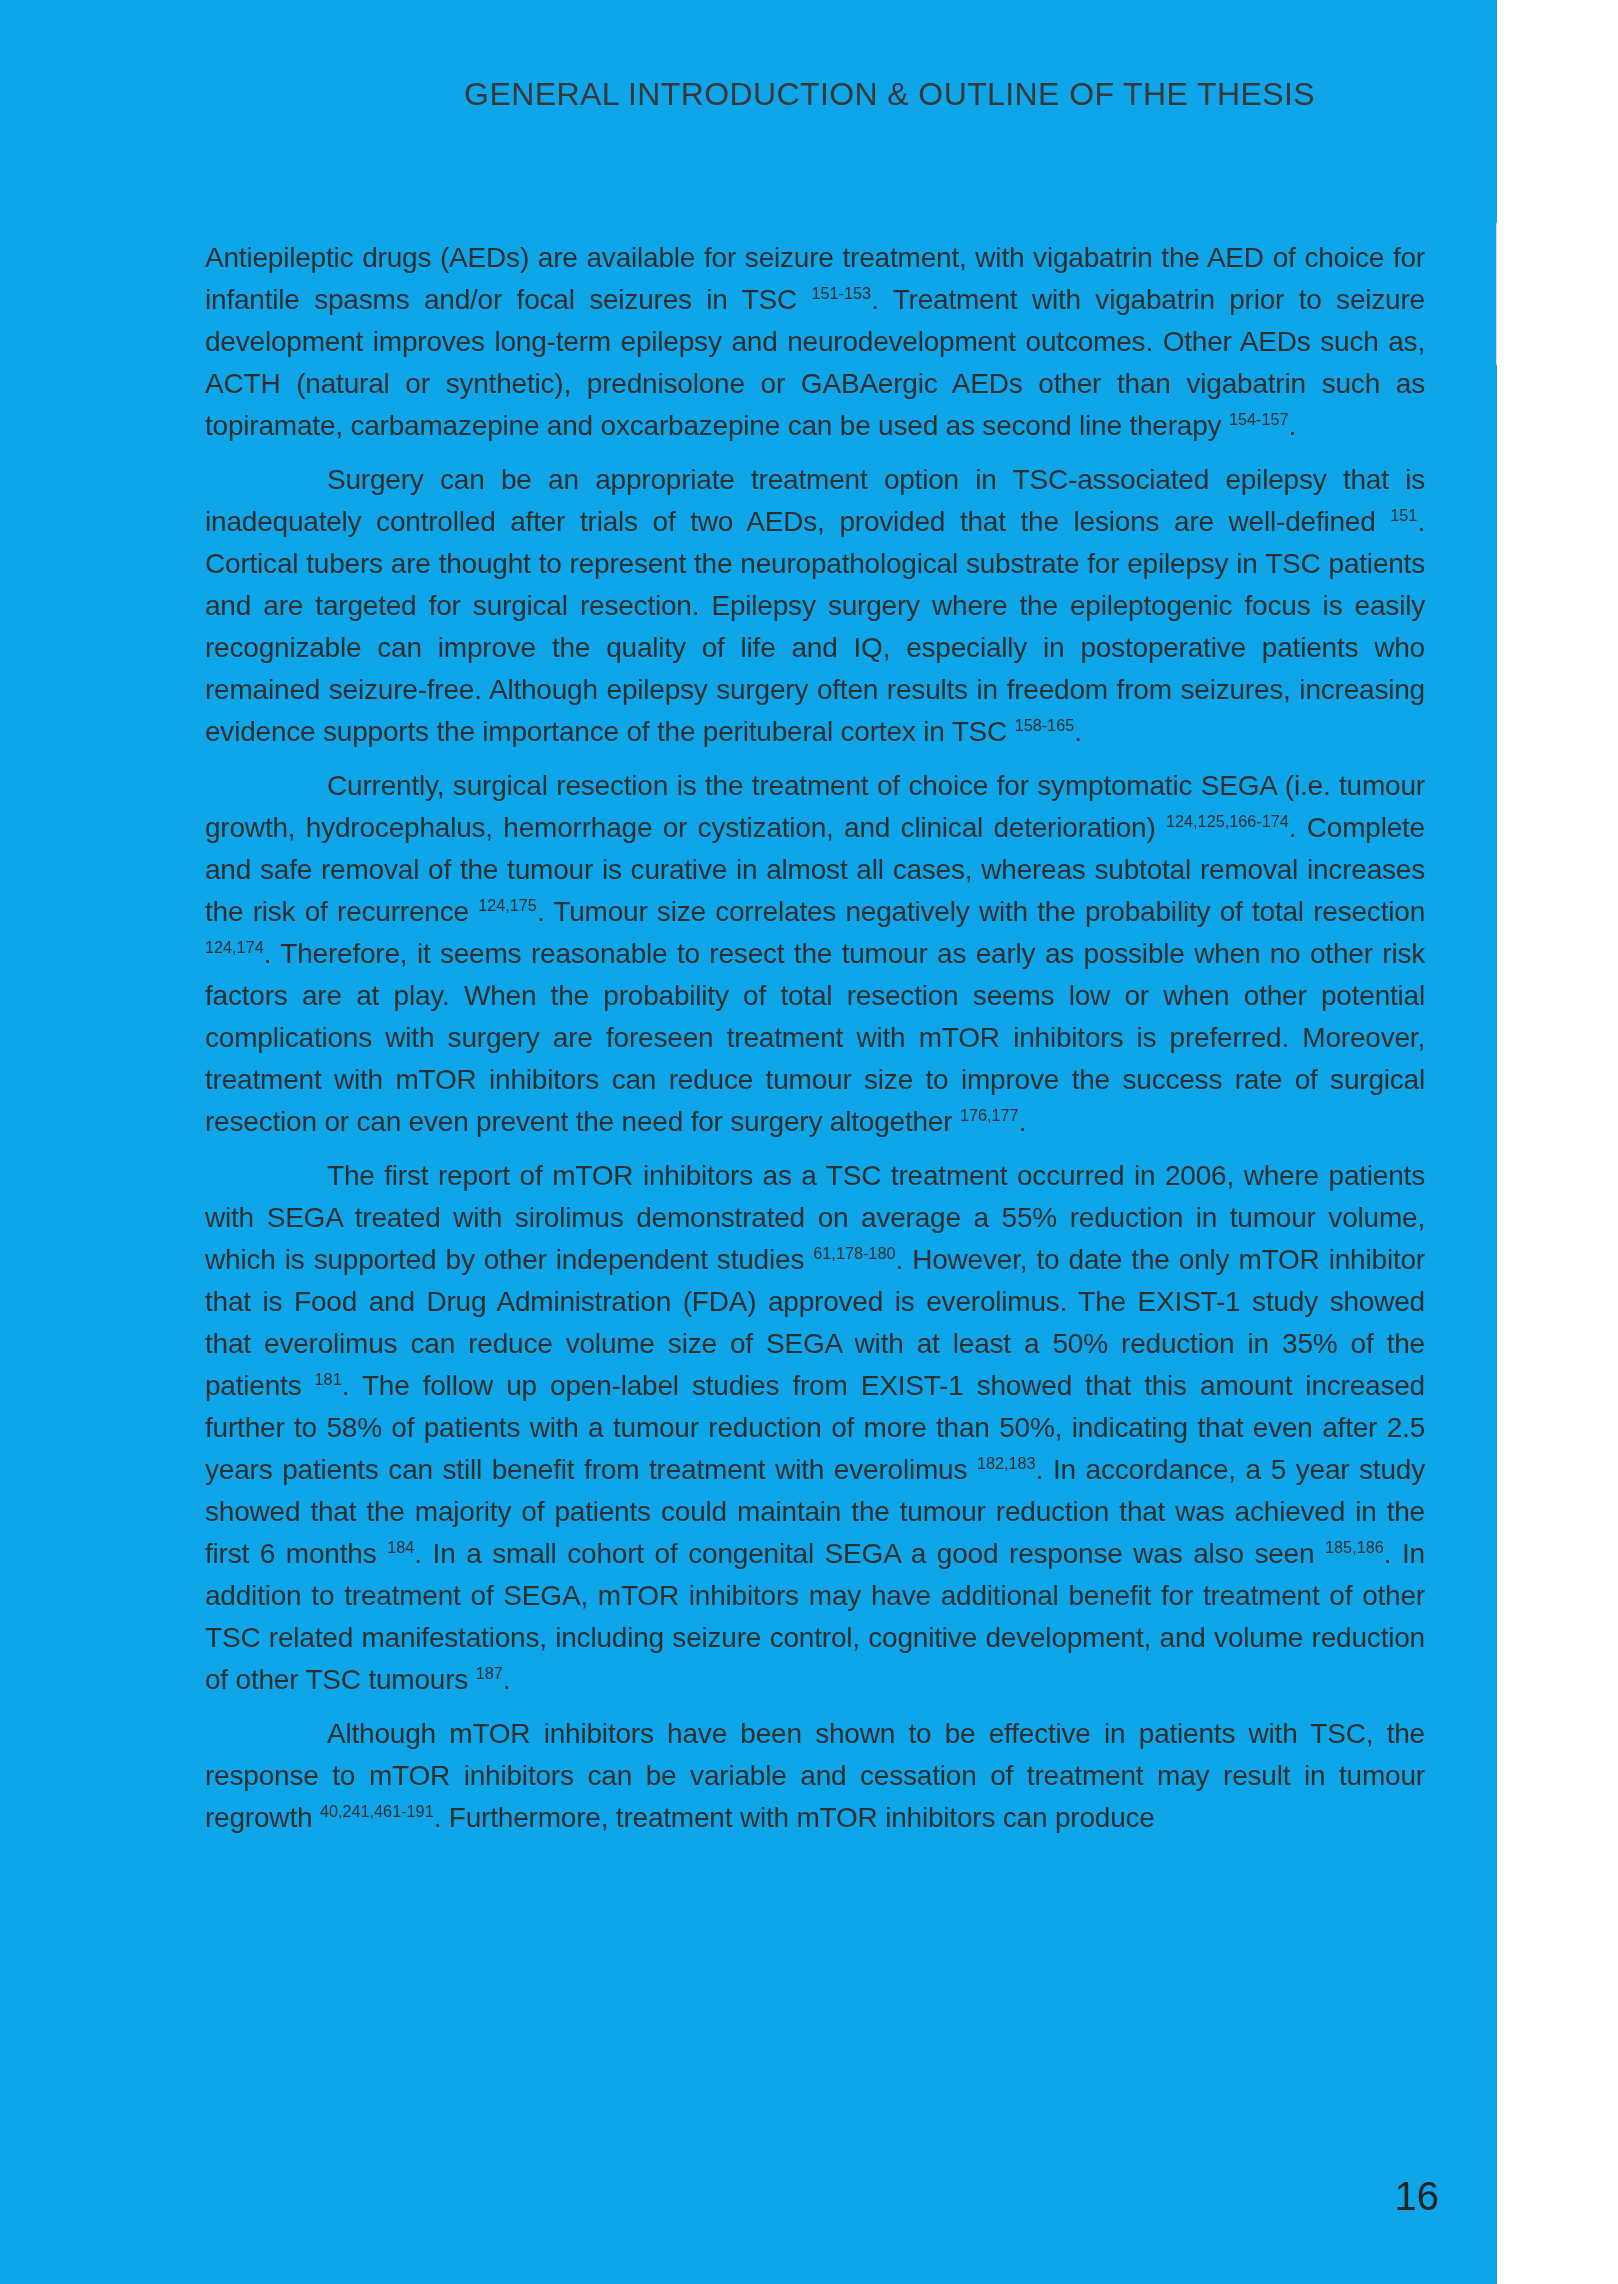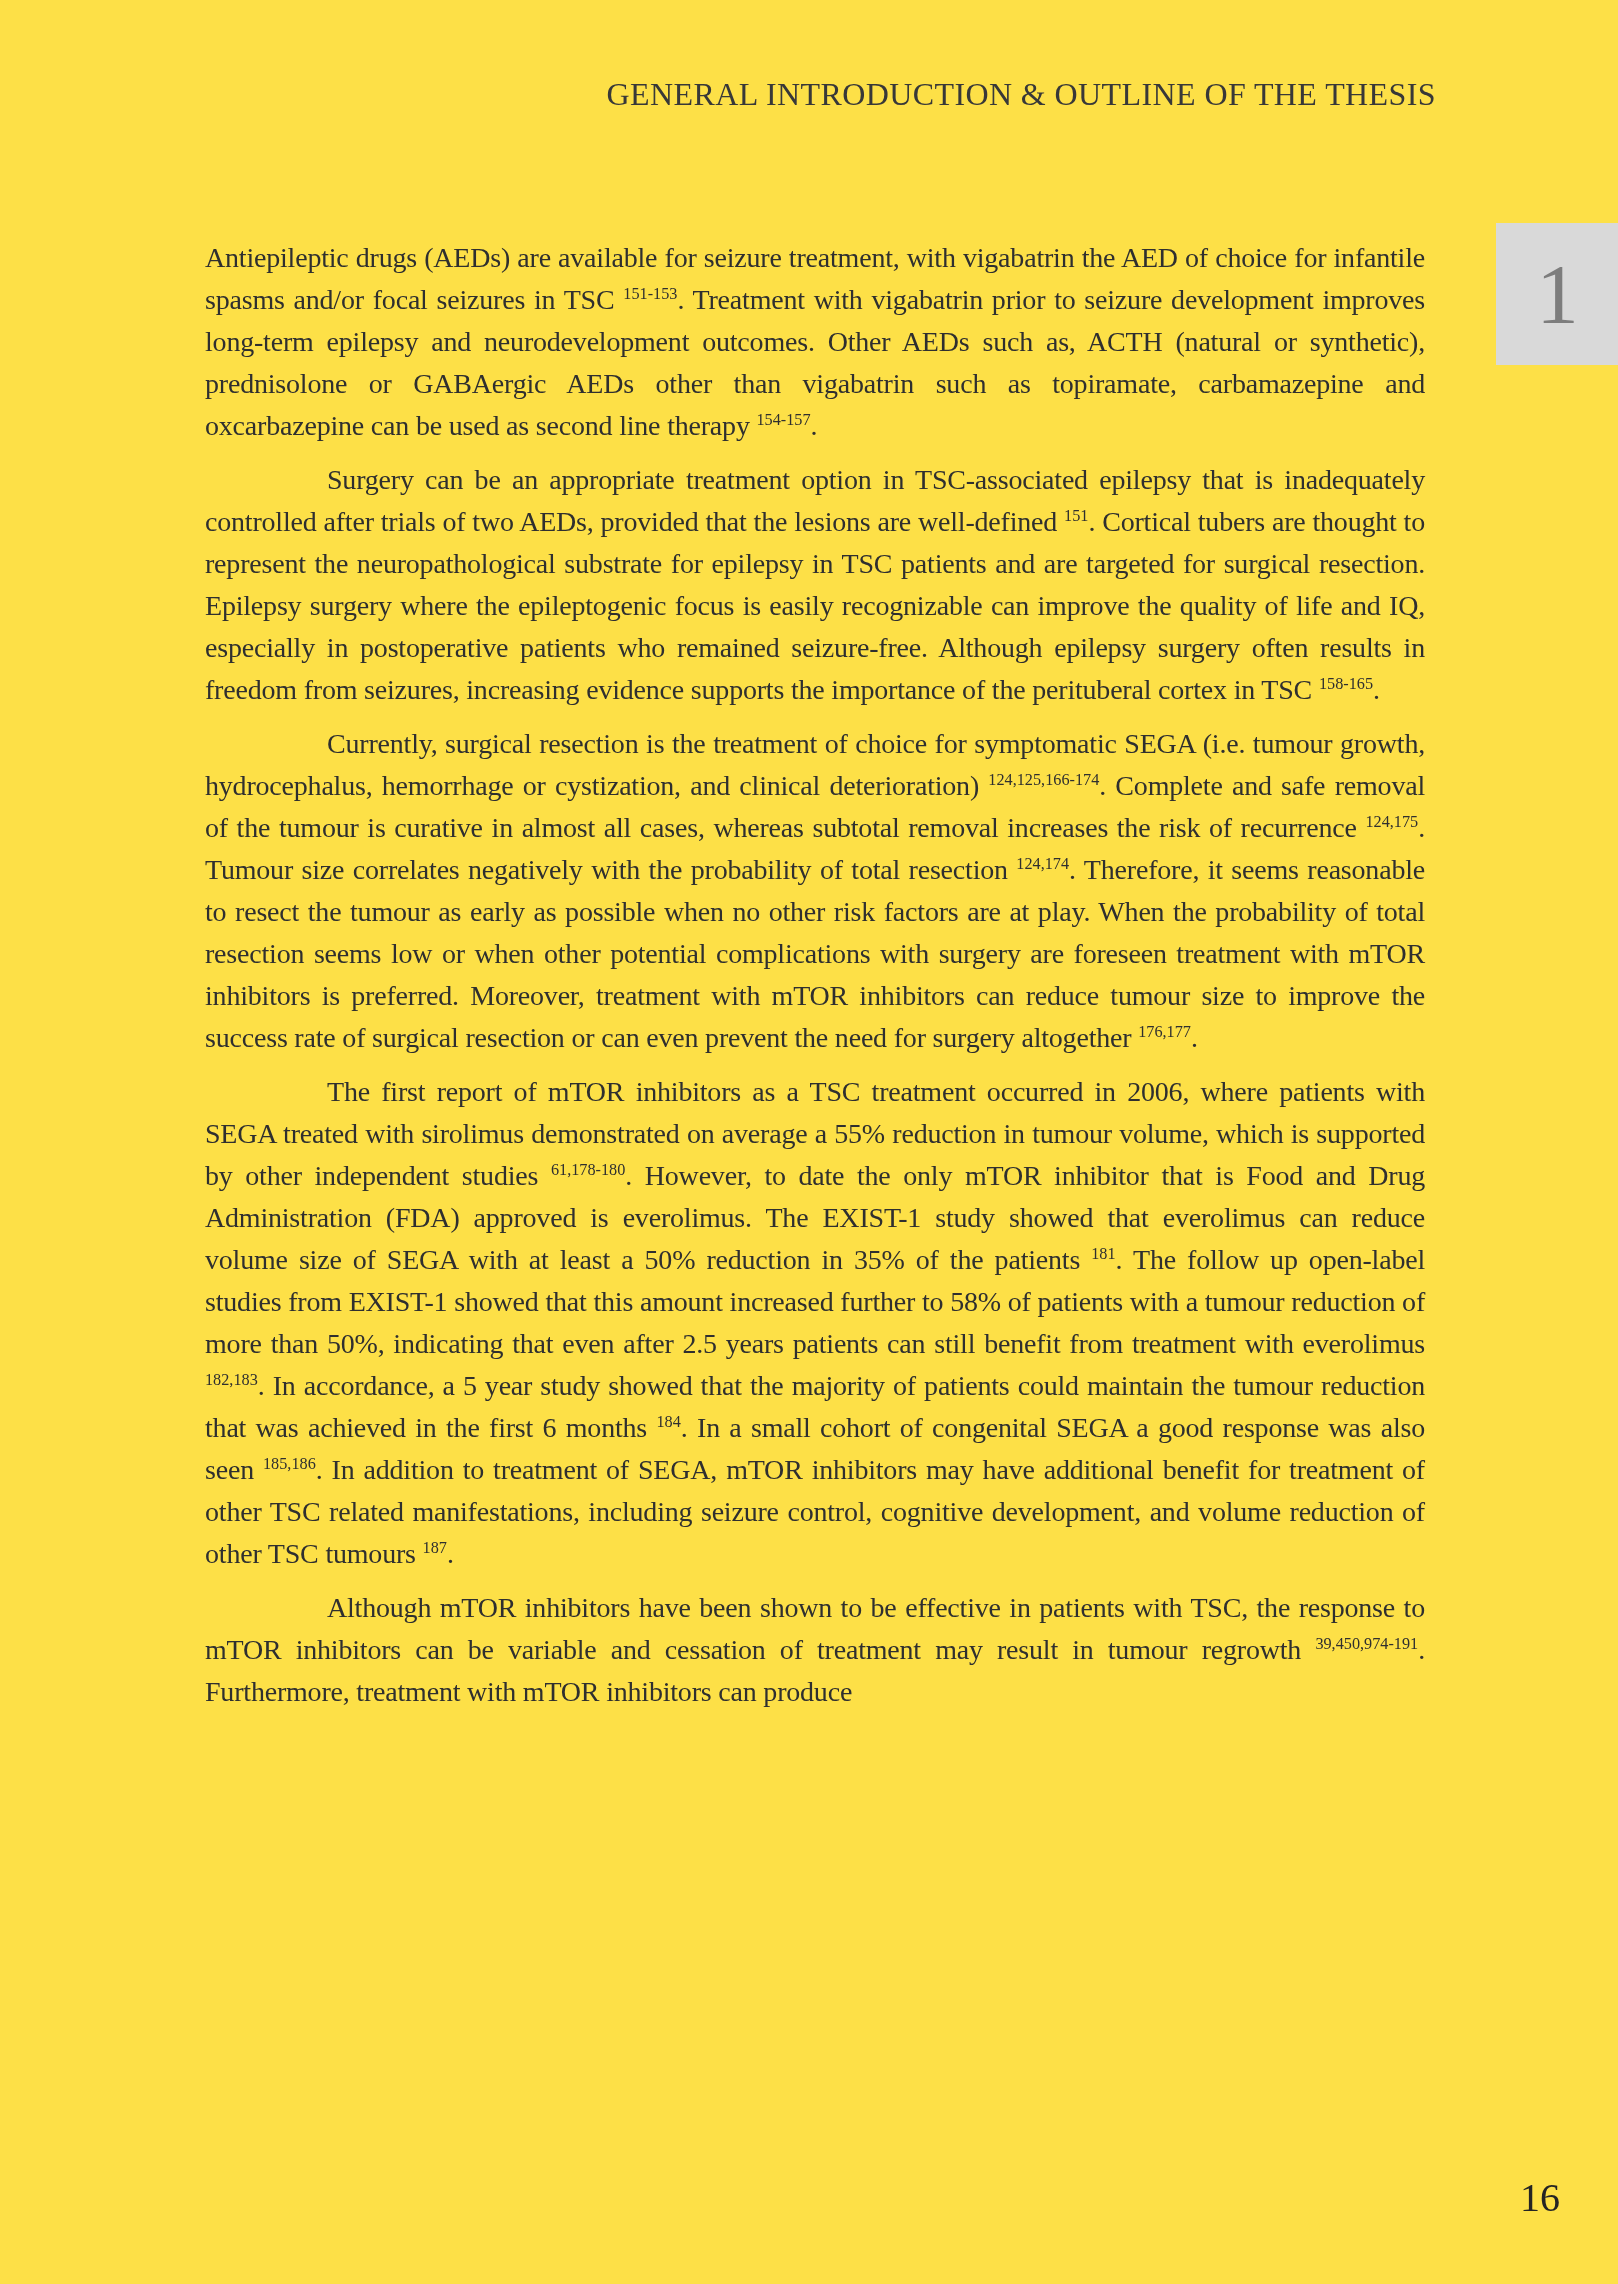--- a/index.html
+++ b/index.html
@@ -2,25 +2,25 @@
 <html style="font-size:12px"><head>
 <meta charset="utf-8">
 <style>
   html, body {
     margin: 0;
     padding: 0;
     background: #ffffff;
   }
   .page {
     position: relative;
-    width: 1618px;
+    width: 1497px;
     height: 2284px;
-    background: #fde047;
+    background: #0ea5e9;
     overflow: hidden;
-    font-family: Liberation Serif, serif;
+    font-family: Liberation Sans, sans-serif;
     color: #2f2f2f;
   }
   .running-header {
     position: absolute;
     top: 76px;
     right: 182px;
     font-size: 32px;
     font-weight: 300;
     letter-spacing: 0.4px;
     color: #383838;
@@ -89,20 +89,20 @@
   <div class="chapter-tab">
     <span class="chapter-number">1</span>
   </div>
 
   <main class="content">
     <div>
         <p class="para">Antiepileptic drugs (AEDs) are available for seizure treatment, with vigabatrin the AED of choice for infantile spasms and/or focal seizures in TSC <sup>151-153</sup>. Treatment with vigabatrin prior to seizure development improves long-term epilepsy and neurodevelopment outcomes. Other AEDs such as, ACTH (natural or synthetic), prednisolone or GABAergic AEDs other than vigabatrin such as topiramate, carbamazepine and oxcarbazepine can be used as second line therapy <sup>154-157</sup>.</p>
         <p class="para indent">Surgery can be an appropriate treatment option in TSC-associated epilepsy that is inadequately controlled after trials of two AEDs, provided that the lesions are well-defined <sup>151</sup>. Cortical tubers are thought to represent the neuropathological substrate for epilepsy in TSC patients and are targeted for surgical resection. Epilepsy surgery where the epileptogenic focus is easily recognizable can improve the quality of life and IQ, especially in postoperative patients who remained seizure-free. Although epilepsy surgery often results in freedom from seizures, increasing evidence supports the importance of the perituberal cortex in TSC <sup>158-165</sup>.</p>
         <p class="para indent">Currently, surgical resection is the treatment of choice for symptomatic SEGA (i.e. tumour growth, hydrocephalus, hemorrhage or cystization, and clinical deterioration) <sup>124,125,166-174</sup>. Complete and safe removal of the tumour is curative in almost all cases, whereas subtotal removal increases the risk of recurrence <sup>124,175</sup>. Tumour size correlates negatively with the probability of total resection <sup>124,174</sup>. Therefore, it seems reasonable to resect the tumour as early as possible when no other risk factors are at play. When the probability of total resection seems low or when other potential complications with surgery are foreseen treatment with mTOR inhibitors is preferred. Moreover, treatment with mTOR inhibitors can reduce tumour size to improve the success rate of surgical resection or can even prevent the need for surgery altogether <sup>176,177</sup>.</p>
         <p class="para indent">The first report of mTOR inhibitors as a TSC treatment occurred in 2006, where patients with SEGA treated with sirolimus demonstrated on average a 55% reduction in tumour volume, which is supported by other independent studies <sup>61,178-180</sup>. However, to date the only mTOR inhibitor that is Food and Drug Administration (FDA) approved is everolimus. The EXIST-1 study showed that everolimus can reduce volume size of SEGA with at least a 50% reduction in 35% of the patients <sup>181</sup>. The follow up open-label studies from EXIST-1 showed that this amount increased further to 58% of patients with a tumour reduction of more than 50%, indicating that even after 2.5 years patients can still benefit from treatment with everolimus <sup>182,183</sup>. In accordance, a 5 year study showed that the majority of patients could maintain the tumour reduction that was achieved in the first 6 months <sup>184</sup>. In a small cohort of congenital SEGA a good response was also seen <sup>185,186</sup>. In addition to treatment of SEGA, mTOR inhibitors may have additional benefit for treatment of other TSC related manifestations, including seizure control, cognitive development, and volume reduction of other TSC tumours <sup>187</sup>.</p>
-        <p class="para indent">Although mTOR inhibitors have been shown to be effective in patients with TSC, the response to mTOR inhibitors can be variable and cessation of treatment may result in tumour regrowth <sup>39,450,974-191</sup>. Furthermore, treatment with mTOR inhibitors can produce</p>
+        <p class="para indent">Although mTOR inhibitors have been shown to be effective in patients with TSC, the response to mTOR inhibitors can be variable and cessation of treatment may result in tumour regrowth <sup>40,241,461-191</sup>. Furthermore, treatment with mTOR inhibitors can produce</p>
       </div>
   </main>
 
   <div class="page-number">16</div>
 
 </div>
 
 
 </body></html>

